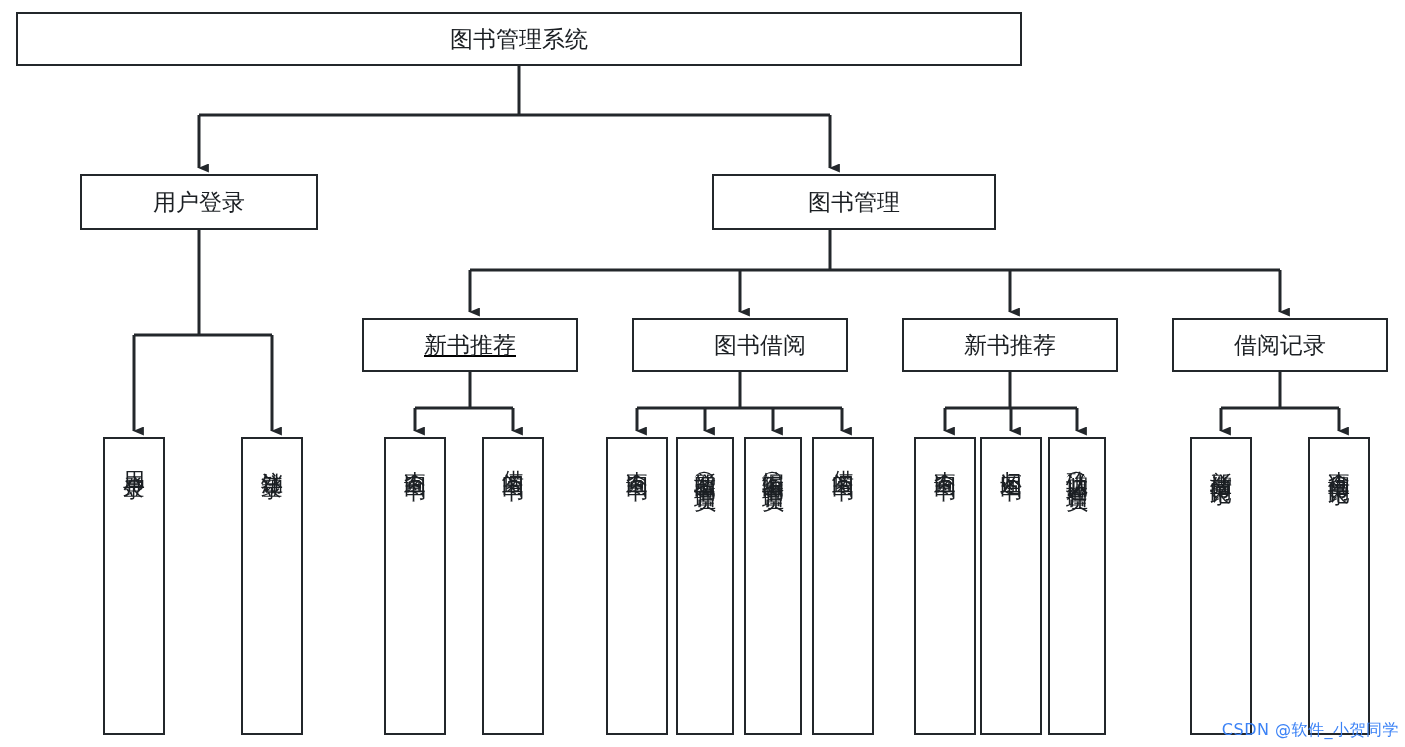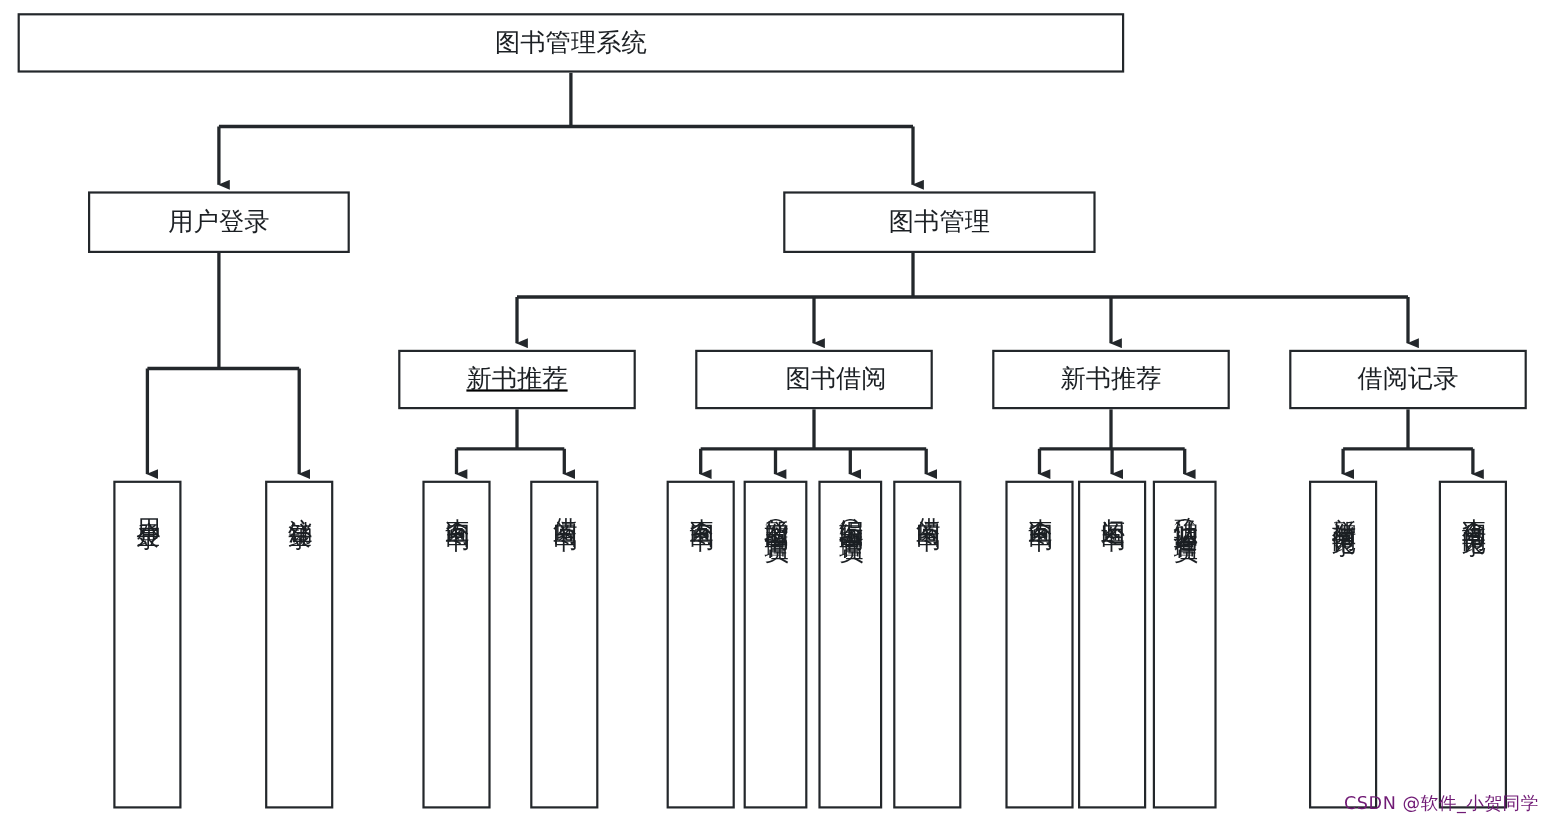--- a/index.html
+++ b/index.html
@@ -58,21 +58,21 @@
     font-size: 22px;
     letter-spacing: 3px;
     line-height: 1;
     white-space: pre;
   }
   #watermark {
     position: absolute;
     right: 6px;
     bottom: 6px;
     font-size: 16px;
-    color: #701a75;
+    color: #3b82f6;
     letter-spacing: 0.5px;
     user-select: none;
     pointer-events: none;
     white-space: nowrap;
     margin-top: 20px;
   }
 </style>
 </head>
 <body>
 

